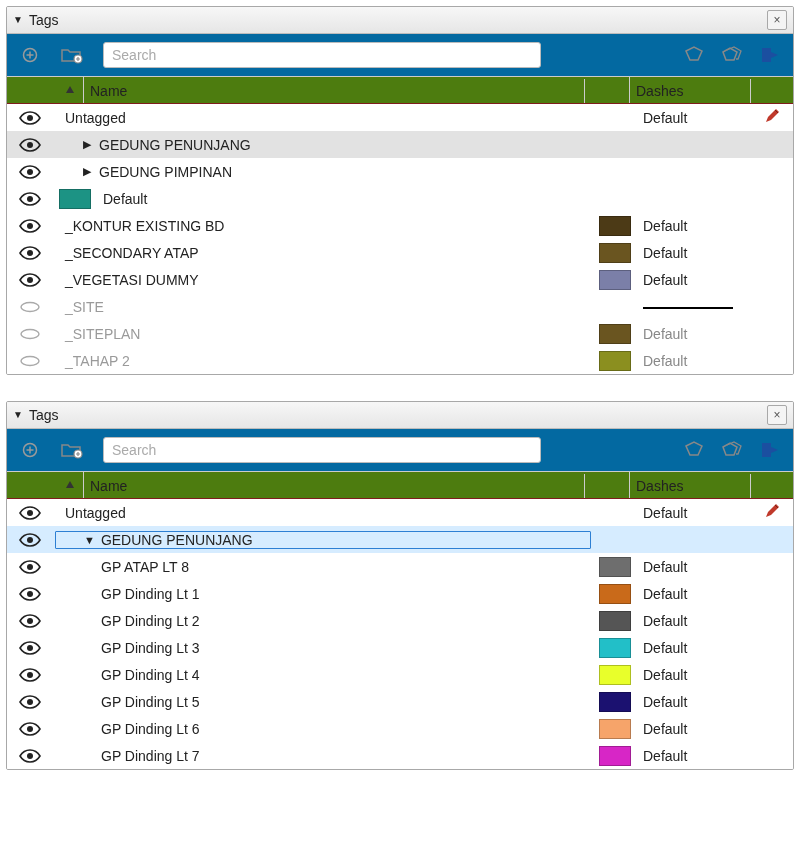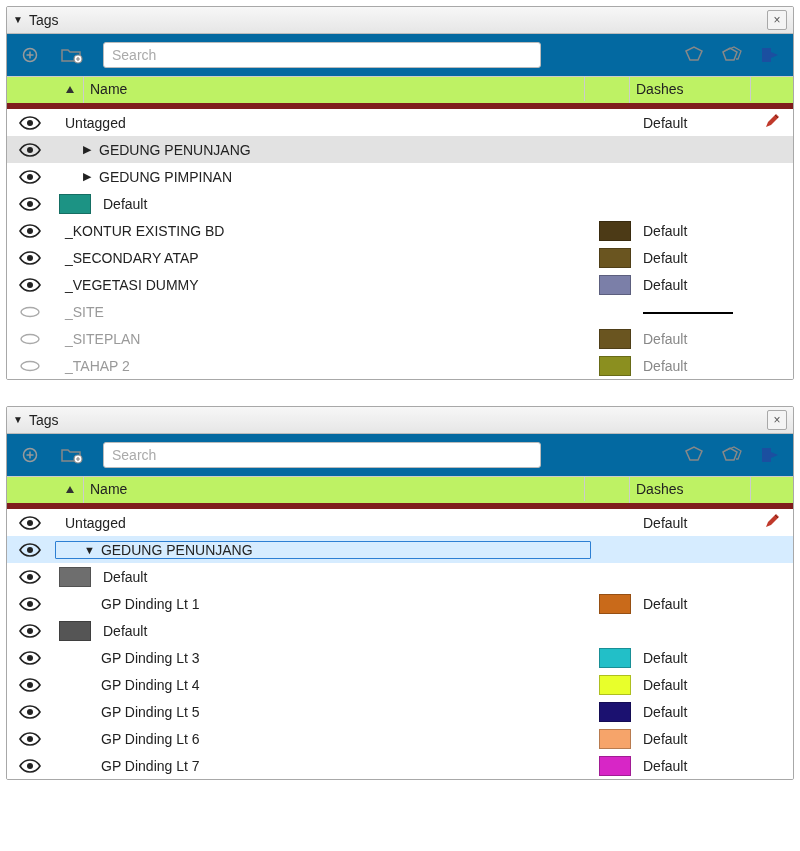--- a/index.html
+++ b/index.html
@@ -8,21 +8,21 @@
   .titlebar .tri{font-size:10px;line-height:1}
   .titlebar .title{font-weight:400}
   .titlebar .spacer{flex:1}
   .closebtn{width:18px;height:18px;border:1px solid #a8a8a8;border-radius:2px;display:flex;align-items:center;justify-content:center;font-size:12px;color:#555;background:#f4f4f4;cursor:pointer}
   .toolbar{display:flex;align-items:center;gap:20px;padding:8px 12px;border-bottom:1px solid #ccc;background:#0369a1}
   .tbicon{width:22px;height:22px;display:flex;align-items:center;justify-content:center;color:#777;cursor:pointer}
   .searchwrap{flex:1;display:flex;align-items:center}
   .searchinput{width:100%;max-width:420px;border:1px solid #bbb;border-radius:3px;padding:4px 8px;font-size:14px;color:#333}
   .searchinput::placeholder{color:#aaa}
   .righticons{display:flex;gap:16px;align-items:center}
-  .header{display:flex;align-items:flex-start;border-bottom:6px solid #7f1d1d;background:#bef264;font-weight:400}
+  .header{display:flex;align-items:flex-end;border-bottom:1px solid #7f1d1d;background:#4d7c0f;font-weight:400}
   .header .colarrow{width:68px;display:flex;justify-content:flex-end;align-items:center;padding-right:8px;border-right:1px solid #ccc;height:26px}
   .header .colname{flex:1;padding:4px 6px;border-right:1px solid #ccc}
   .header .colswatch{width:44px;border-right:1px solid #ccc;height:26px}
   .header .coldash{width:108px;padding:4px 6px;border-right:1px solid #ccc}
   .header .coledit{width:42px;height:26px}
   .rows{background:#fff}
   .row{display:flex;align-items:center;height:27px}
   .row.sel{background:#e2e2e2}
   .row.selblue{background:#d6ecff}
   .row.selblue .namecell{border:1px solid #2d7fd3;border-radius:1px;margin:0 2px;padding-left:4px}
@@ -364,20 +364,24 @@
         <div class="dashcell"></div>
         <div class="editcell"></div>
       </div>
       <div class="row">
         <div class="vis">
           <svg width="22" height="14" viewBox="0 0 22 14">
             <path d="M1 7c3-5 7-6 10-6s7 1 10 6c-3 5-7 6-10 6S4 12 1 7z" fill="none" stroke="#222" stroke-width="1.6"></path>
             <circle cx="11" cy="7" r="3" fill="#222"></circle>
           </svg>
         </div>
+        <div class="namecell">
+          <span class="indent" style="width: 36px;"></span>
+          <span>GP ATAP LT 8</span>
+        </div>
         <div class="swcell">
           <div class="swatch" style="background: rgb(110, 110, 110);"></div>
         </div>
         <div class="dashcell">Default</div>
         <div class="editcell"></div>
       </div>
       <div class="row">
         <div class="vis">
           <svg width="22" height="14" viewBox="0 0 22 14">
             <path d="M1 7c3-5 7-6 10-6s7 1 10 6c-3 5-7 6-10 6S4 12 1 7z" fill="none" stroke="#222" stroke-width="1.6"></path>
@@ -393,20 +397,24 @@
         </div>
         <div class="dashcell">Default</div>
         <div class="editcell"></div>
       </div>
       <div class="row">
         <div class="vis">
           <svg width="22" height="14" viewBox="0 0 22 14">
             <path d="M1 7c3-5 7-6 10-6s7 1 10 6c-3 5-7 6-10 6S4 12 1 7z" fill="none" stroke="#222" stroke-width="1.6"></path>
             <circle cx="11" cy="7" r="3" fill="#222"></circle>
           </svg>
+        </div>
+        <div class="namecell">
+          <span class="indent" style="width: 36px;"></span>
+          <span>GP Dinding Lt 2</span>
         </div>
         <div class="swcell">
           <div class="swatch" style="background: rgb(85, 85, 85);"></div>
         </div>
         <div class="dashcell">Default</div>
         <div class="editcell"></div>
       </div>
       <div class="row">
         <div class="vis">
           <svg width="22" height="14" viewBox="0 0 22 14">

